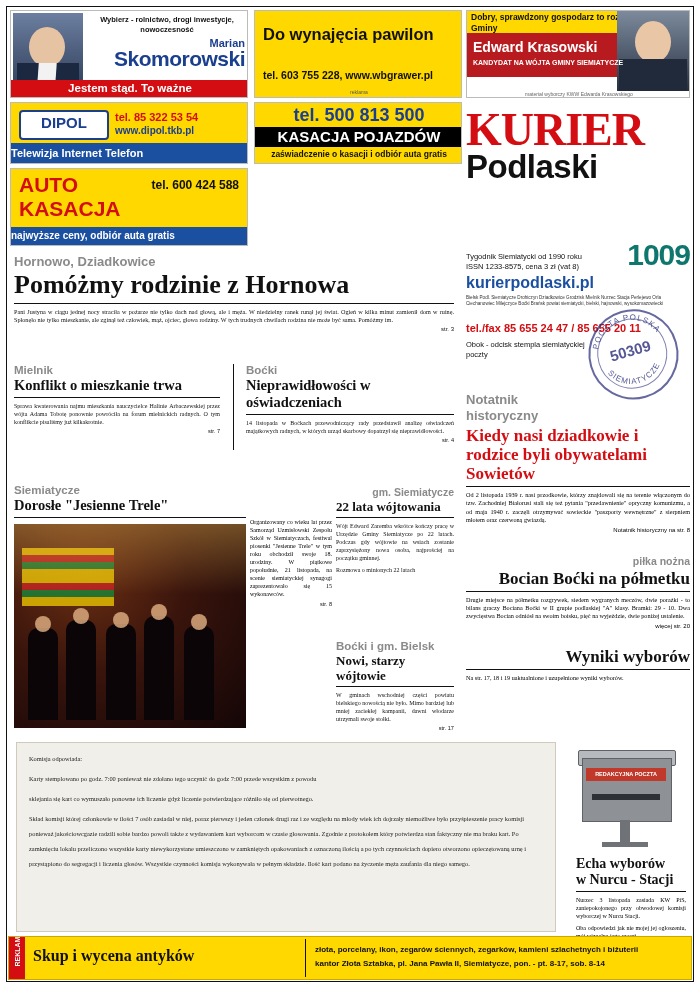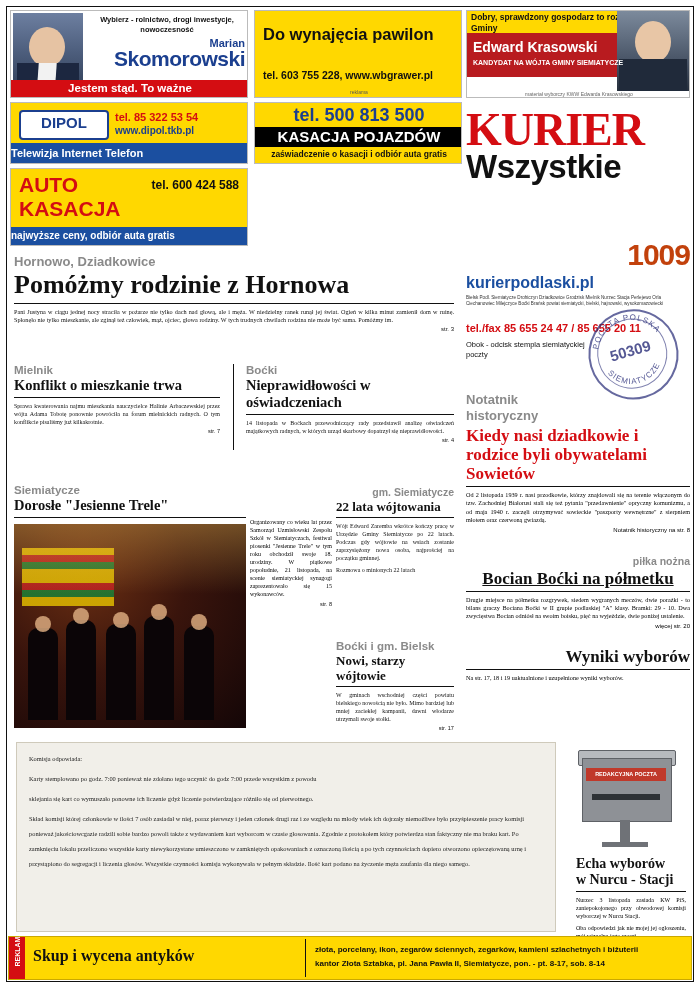--- a/index.html
+++ b/index.html
@@ -73,21 +73,21 @@
   .kras-role{position:absolute;left:6px;top:48px;font-family:"Liberation Sans",sans-serif;font-size:7px;font-weight:bold;color:#fff;}
   .kras-photo{position:absolute;right:0;top:0;width:72px;height:80px;background:linear-gradient(180deg,#7c8a9c 0%,#4a5668 60%,#262f3d 100%);}
   .kras-face{position:absolute;left:18px;top:10px;width:36px;height:42px;border-radius:50%;background:#e8c6a6;}
   .kras-suit{position:absolute;left:2px;top:48px;width:68px;height:32px;background:#202a3a;}
   .kras-tagline{position:absolute;left:0;bottom:0;width:224px;text-align:center;font-family:"Liberation Sans",sans-serif;font-size:5px;color:#666;}
 
   .kurier{position:absolute;left:0;top:96px;width:224px;}
   .kurier-1{font-family:Liberation Serif, serif;font-size:46px;font-weight:bold;color:#d40d12;line-height:48px;letter-spacing:-1px;}
   .kurier-2{font-family:"Liberation Sans",sans-serif;font-size:33px;font-weight:bold;color:#111;line-height:34px;letter-spacing:-0.5px;margin-top:-4px;}
   .mast-meta{position:absolute;left:0;top:242px;width:224px;font-family:"Liberation Sans",sans-serif;font-size:7.5px;line-height:10px;color:#111;}
-  .mast-issue{position:absolute;right:0;top:228px;font-family:"Liberation Sans",sans-serif;font-size:30px;font-weight:bold;color:#c2410c;letter-spacing:-1px;}
+  .mast-issue{position:absolute;right:0;top:228px;font-family:"Liberation Sans",sans-serif;font-size:30px;font-weight:bold;color:#0f766e;letter-spacing:-1px;}
   .mast-url{position:absolute;left:0;top:264px;font-family:"Liberation Sans",sans-serif;font-size:16px;font-weight:bold;color:#1b4fa0;}
   .mast-fine{position:absolute;left:0;top:285px;width:224px;font-family:"Liberation Sans",sans-serif;font-size:4.6px;line-height:6px;color:#333;}
   .mast-tel{position:absolute;left:0;top:312px;font-family:"Liberation Sans",sans-serif;font-size:11px;font-weight:bold;color:#d40d12;}
   .mast-stamp-note{position:absolute;left:0;top:330px;width:140px;font-family:"Liberation Sans",sans-serif;font-size:7.5px;line-height:10px;color:#111;}
   .stamp{position:absolute;left:122px;top:300px;width:86px;height:86px;transform:rotate(-16deg);}
   .stamp .ring{position:absolute;left:0;top:0;width:86px;height:86px;border:2px solid #2b2f7a;border-radius:50%;opacity:.72;}
   .stamp .ring2{position:absolute;left:9px;top:9px;width:68px;height:68px;border:1px solid #2b2f7a;border-radius:50%;opacity:.6;}
   .stamp .num{position:absolute;left:0;top:32px;width:86px;text-align:center;font-family:"Liberation Sans",sans-serif;font-size:15px;font-weight:bold;color:#2b2f7a;opacity:.8;}
   .stamp .arc{position:absolute;left:0;top:0;width:86px;height:86px;}
   .stamp .arc text{font-family:"Liberation Sans",sans-serif;font-size:8px;fill:#2b2f7a;opacity:.8;letter-spacing:1px;}
@@ -237,24 +237,28 @@
         <div class="kras-face"></div>
         <div class="kras-suit"></div>
       </div>
       <div class="kras-name">Edward Krasowski</div>
       <div class="kras-role">KANDYDAT NA WÓJTA GMINY SIEMIATYCZE</div>
       <div class="kras-tagline">materiał wyborczy KWW Edwarda Krasowskiego</div>
     </div>
 
     <div class="kurier">
       <div class="kurier-1">KURIER</div>
-      <div class="kurier-2">Wszystkie</div>
+      <div class="kurier-2">Podlaski</div>
     </div>
 
     <div class="mast-issue">1009</div>
+    <div class="mast-meta">
+      <div>Tygodnik Siemiatycki  od 1990 roku</div>
+      <div>ISSN 1233-8575, cena 3 zł (vat 8)</div>
+    </div>
     <div class="mast-url">kurierpodlaski.pl</div>
     <div class="mast-fine">Biełsk Podl. Siemiatycze  Drohiczyn  Dziadkowice  Grodzisk  Mielnik  Nurzec Stacja  Perlejewo  Orla  Ciechanowiec  Milejczyce  Boćki  Brańsk  powiat siemiatycki, bielski, hajnowski, wysokomazowiecki</div>
     <div class="mast-tel">tel./fax 85 655 24 47 / 85 655 20 11</div>
     <div class="mast-stamp-note">Obok - odcisk stempla siemiatyckiej poczty</div>
 
     <div class="stamp">
       <div class="ring"></div>
       <div class="ring2"></div>
       <div class="num">50309</div>
       <svg class="arc" viewBox="0 0 86 86">
@@ -335,21 +339,21 @@
       <div class="rail-kicker">Notatnik</div>
       <div class="rail-kicker">historyczny</div>
       <div class="rail-head rail-head-red">Kiedy nasi dziadkowie i rodzice byli obywatelami Sowietów</div>
       <div class="rule"></div>
       <div class="rail-body">Od 2 listopada 1939 r. nasi przodkowie, którzy znajdowali się na terenie włączonym do tzw. Zachodniej Białorusi stali się też pytania "przedawnienie" opryczny komunizmu, a od maja 1940 r. zaczęli otrzymywać sowieckie "paszporty wewnętrzne" z sierpniem młotem oraz czerwoną gwiazdą.</div>
       <div class="rail-ref">Notatnik historyczny na str. 8</div>
     </div>
 
     <div style="margin-top:22px;">
       <div class="kicker-r">piłka nożna</div>
-      <div class="rail-head" style="text-align:center;text-decoration:underline;">Bocian Boćki na półmetku</div>
+      <div class="rail-head" style="text-align:right;">Bocian Boćki na półmetku</div>
       <div class="rule"></div>
       <div class="rail-body">Drugie miejsce na półmetku rozgrywek, siedem wygranych meczów, dwie porażki - to bilans graczy Bociana Boćki w II grupie podlaskiej "A" klasy. Bramki: 29 - 10. Dwa zwycięstwa Bocian odniósł na swoim boisku, pięć na wyjeździe, dwie poniżej ustalenie.</div>
       <div class="rail-ref">więcej str. 20</div>
     </div>
 
     <div style="margin-top:18px;">
       <div class="rail-head" style="text-align:right;">Wyniki wyborów</div>
       <div class="rule"></div>
       <div class="rail-body">Na str. 17, 18 i 19 uaktualnione i uzupełnione wyniki wyborów.</div>
     </div>

